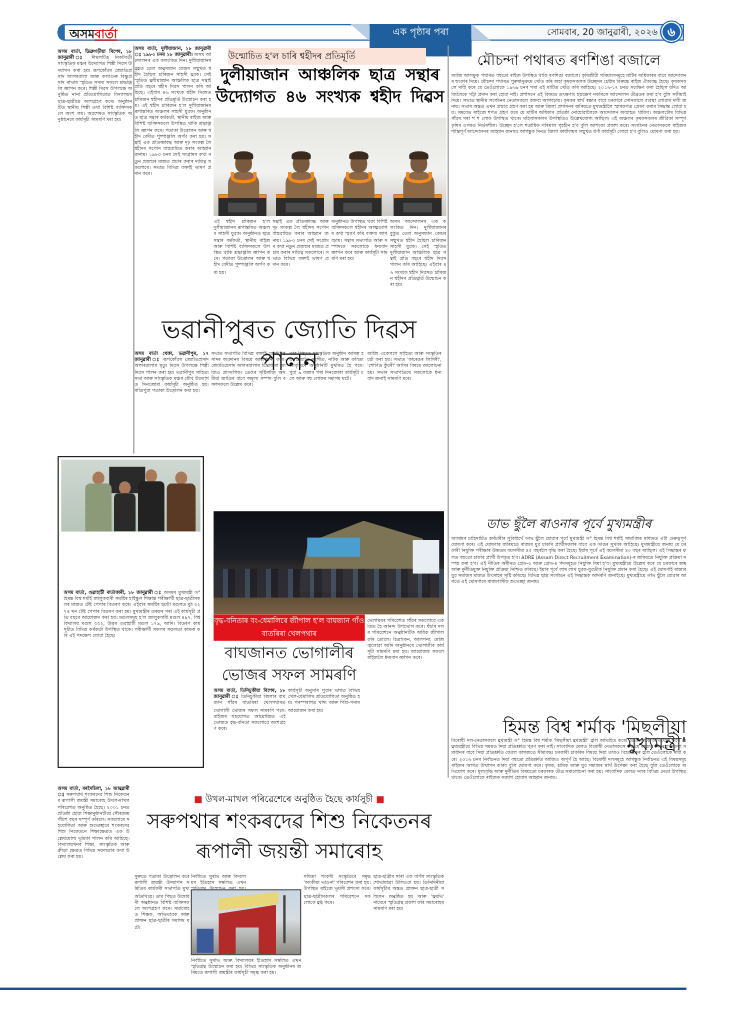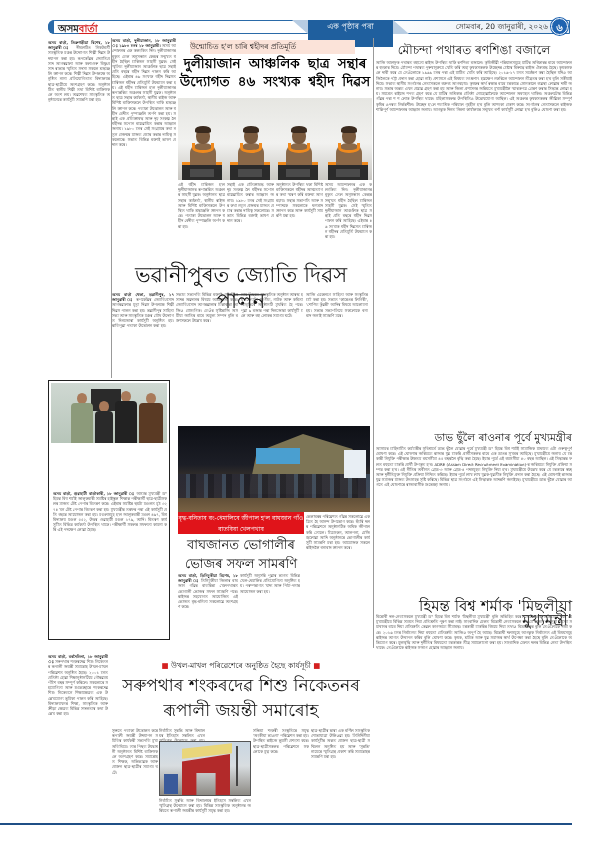--- a/index.html
+++ b/index.html
@@ -56,21 +56,21 @@
   .photo3 { position: absolute; left: 178px; top: 426px; width: 192px; height: 86px; background: linear-gradient(180deg,#0e1016 0%,#1c1e26 45%,#5a4a34 80%,#7a6244 100%); overflow: hidden; }
   .hut { position: absolute; left: 70px; top: 8px; width: 110px; height: 60px; background: #7c7454; clip-path: polygon(8% 30%, 50% 0, 95% 25%, 100% 100%, 0 100%); }
   .banner { position: absolute; left: 78px; top: 22px; width: 44px; height: 16px; background: #4a9fd0; }
   .redbox { position: absolute; left: 178px; top: 512px; width: 126px; height: 22px; background: #e0141a; color: #fff; font-size: 6px; line-height: 10.5px; text-align: center; padding-top: 1px; }
   .headline3 { position: absolute; left: 178px; top: 535px; width: 126px; font-size: 13px; line-height: 19px; font-family: "DejaVu Serif", serif; text-align: center; color: #111; }
   .c6 { position: absolute; top: 573px; width: 60px; }
 
   
   .rhead1 { position: absolute; left: 376px; top: 42px; width: 196px; font-size: 12px; line-height: 16px; font-family: "DejaVu Serif", serif; text-align: center; color: #111; }
   .rtext { position: absolute; left: 376px; width: 196px; }
-  .rhead2 { position: absolute; left: 376px; top: 430px; width: 196px; font-size: 10.5px; line-height: 14px; font-family: "DejaVu Serif", serif; text-align: right; color: #111; }
+  .rhead2 { position: absolute; left: 376px; top: 430px; width: 196px; font-size: 10.5px; line-height: 14px; font-family: "DejaVu Serif", serif; text-align: center; color: #111; font-style: italic; }
   .rhead3 { position: absolute; left: 376px; top: 599px; width: 196px; font-size: 15px; line-height: 14px; font-family: "DejaVu Serif", serif; text-align: right; color: #111; }
   .rule-blue { position: absolute; height: 1.5px; background: #1f4f86; }
 
   
   .kicker2 { position: absolute; left: 112px; top: 660px; width: 258px; font-size: 7.5px; line-height: 12px; text-align: center; font-family: "DejaVu Serif", serif; color: #111; }
   .kicker2 .sq { color: #d42020; }
   .headline4 { position: absolute; left: 112px; top: 673px; width: 258px; font-size: 17px; line-height: 25px; font-family: "DejaVu Serif", serif; text-align: center; color: #111; }
   .photo4 { position: absolute; left: 159px; top: 741px; width: 92px; height: 55px; background: linear-gradient(180deg,#c9d6e2 0%,#d8dde0 45%,#8d8a84 100%); overflow: hidden; border: 1px solid #555; }
   .gate { position: absolute; left: 22px; top: 12px; width: 48px; height: 42px; background: #b22a2a; clip-path: polygon(0 18%, 100% 0, 100% 100%, 70% 100%, 70% 45%, 30% 45%, 30% 100%, 0 100%); }
   .gate-top { position: absolute; left: 22px; top: 4px; width: 50px; height: 10px; background: #e9d67a; transform: skewY(-6deg); }

